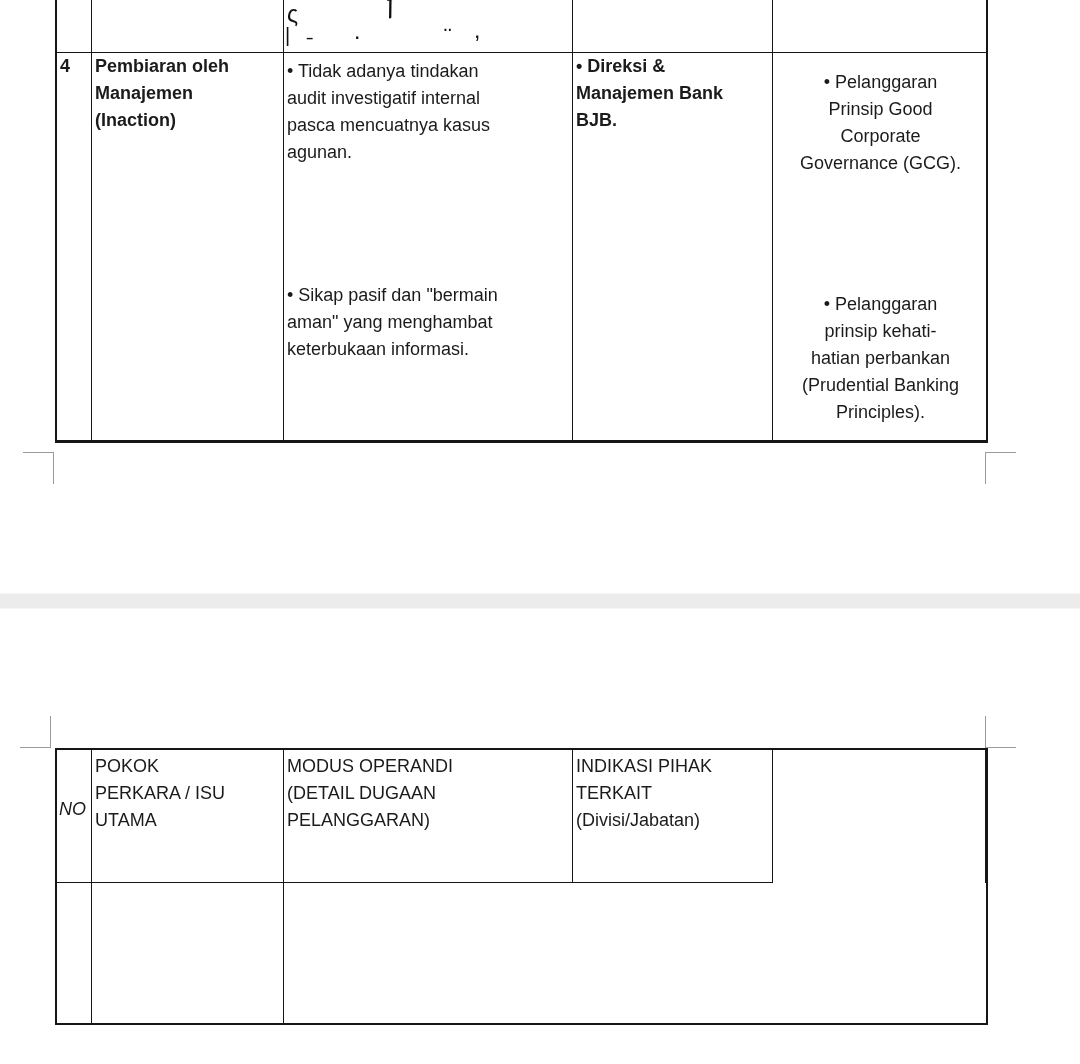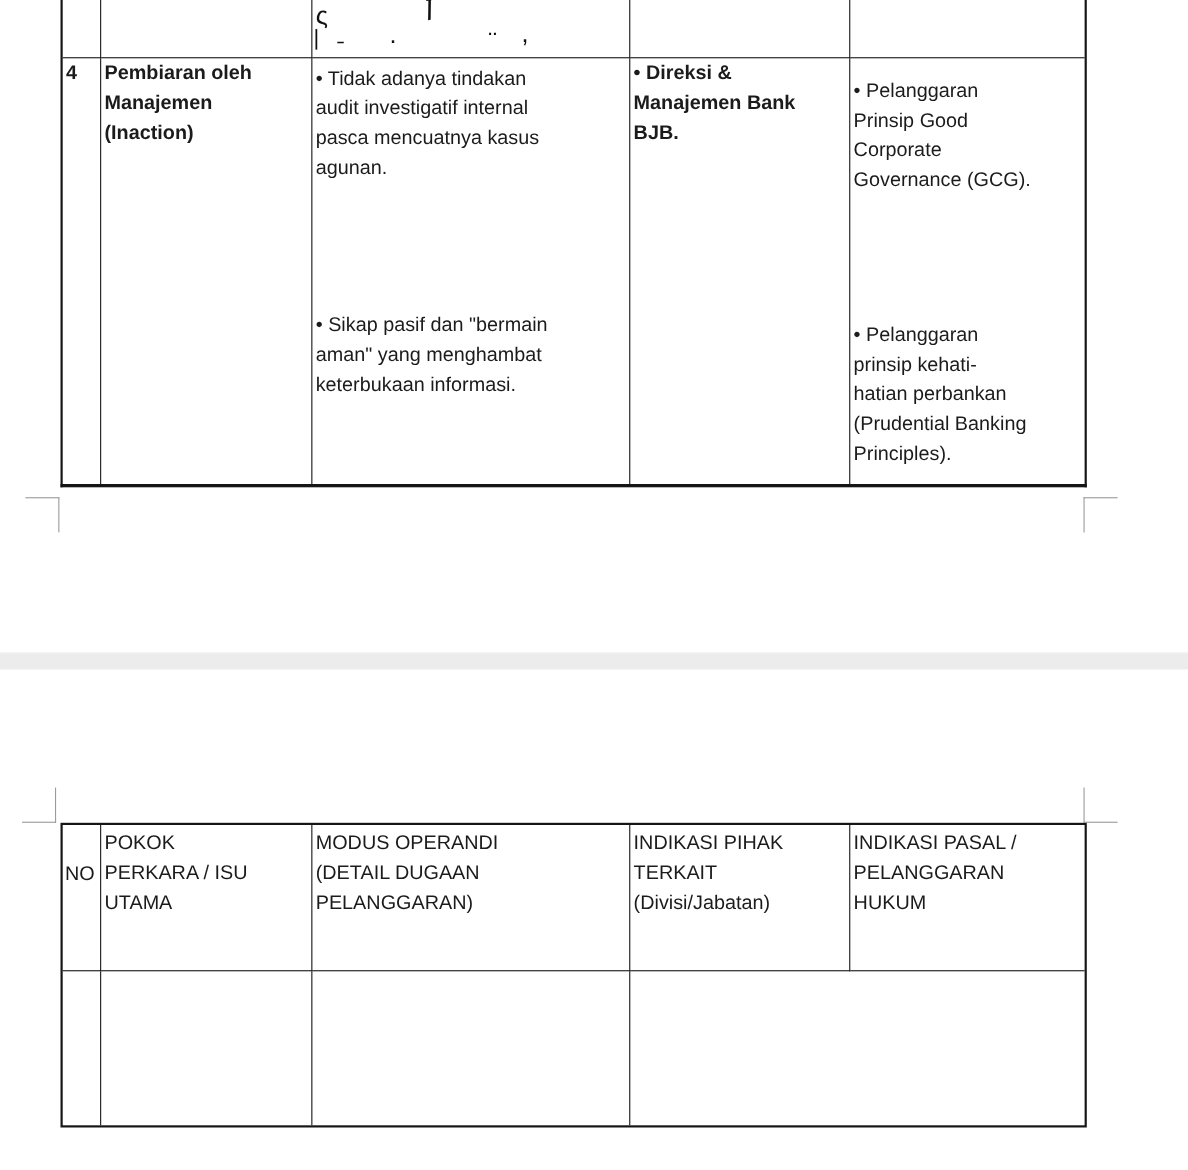--- a/index.html
+++ b/index.html
@@ -11,37 +11,37 @@
   .tbl1{left:55px;top:0;width:929px;height:440px;
         grid-template-columns:35px 192px 289px 200px 1fr;
         grid-template-rows:53px 1fr;
         border-left:2px solid #161616;border-right:2.5px solid #161616;border-bottom:3px solid #161616;}
   .tbl2{left:55px;top:748px;width:929px;height:273px;
         grid-template-columns:35px 192px 289px 200px 1fr;
         grid-template-rows:133px 1fr;
         border:2px solid #161616;border-bottom-width:2.5px;}
   .cell{border-right:1.5px solid #161616;border-bottom:1.5px solid #161616;
         position:relative;overflow:hidden;box-sizing:border-box;}
-  .cell.last-col{border-right:none;}
+  .cell.last-col{border-right:none;text-align:center;}
   .cell.last-row{border-bottom:none;}
 
   .txt{font-size:18px;line-height:27px;white-space:pre-line;}
   .bold{font-weight:bold;}
   .it{}
 
   .v-center{display:flex;flex-direction:column;justify-content:flex-start;}
   .pad{padding-left:3px;padding-right:2px;}
 
   .modus-cell{padding:5px 2px 0 3px;}
   .modus-cell .spacer{height:116px;}
   .indikasi-cell{padding:16px 1px 0 3px;}
   .indikasi-cell .spacer{height:114px;}
 
   .hdr{padding:3px 2px 0 3px;}
-  .hdr-no{padding-top:31px;padding-left:2px;}
+  .hdr-no{padding-top:46px;padding-left:2px;font-style:italic;}
   .row2-modus{padding:31px 2px 0 3px;}
 
   
   .frag{position:absolute;color:#101010;font-size:21px;}
   .frag0{left:3px;top:1px;font-size:23px;}
   .frag1{left:100px;top:-12px;font-size:27px;transform:rotate(-10deg);}
   .frag2{left:146px;top:-9px;font-size:22px;}
   .frag3{left:1px;top:24px;font-size:20px;}
   .frag4{left:22px;top:16px;font-size:22px;}
   .frag5{left:70px;top:18px;font-size:23px;}
@@ -139,25 +139,20 @@
     <div class="cell hdr">
       <div class="txt">MODUS OPERANDI
 (DETAIL DUGAAN
 PELANGGARAN)</div>
     </div>
     <div class="cell hdr">
       <div class="txt">INDIKASI PIHAK
 TERKAIT
 (Divisi/Jabatan)</div>
     </div>
-    <div class="cell hdr last-col">
-      <div class="txt">INDIKASI PASAL /
-PELANGGARAN
-HUKUM</div>
-    </div>
 
     <div class="cell last-row"></div>
     <div class="cell last-row"></div>
     <div class="cell last-row"></div>
     <div class="cell last-row last-col"></div>
   </div>
 
 </div>
 
 </body></html>

